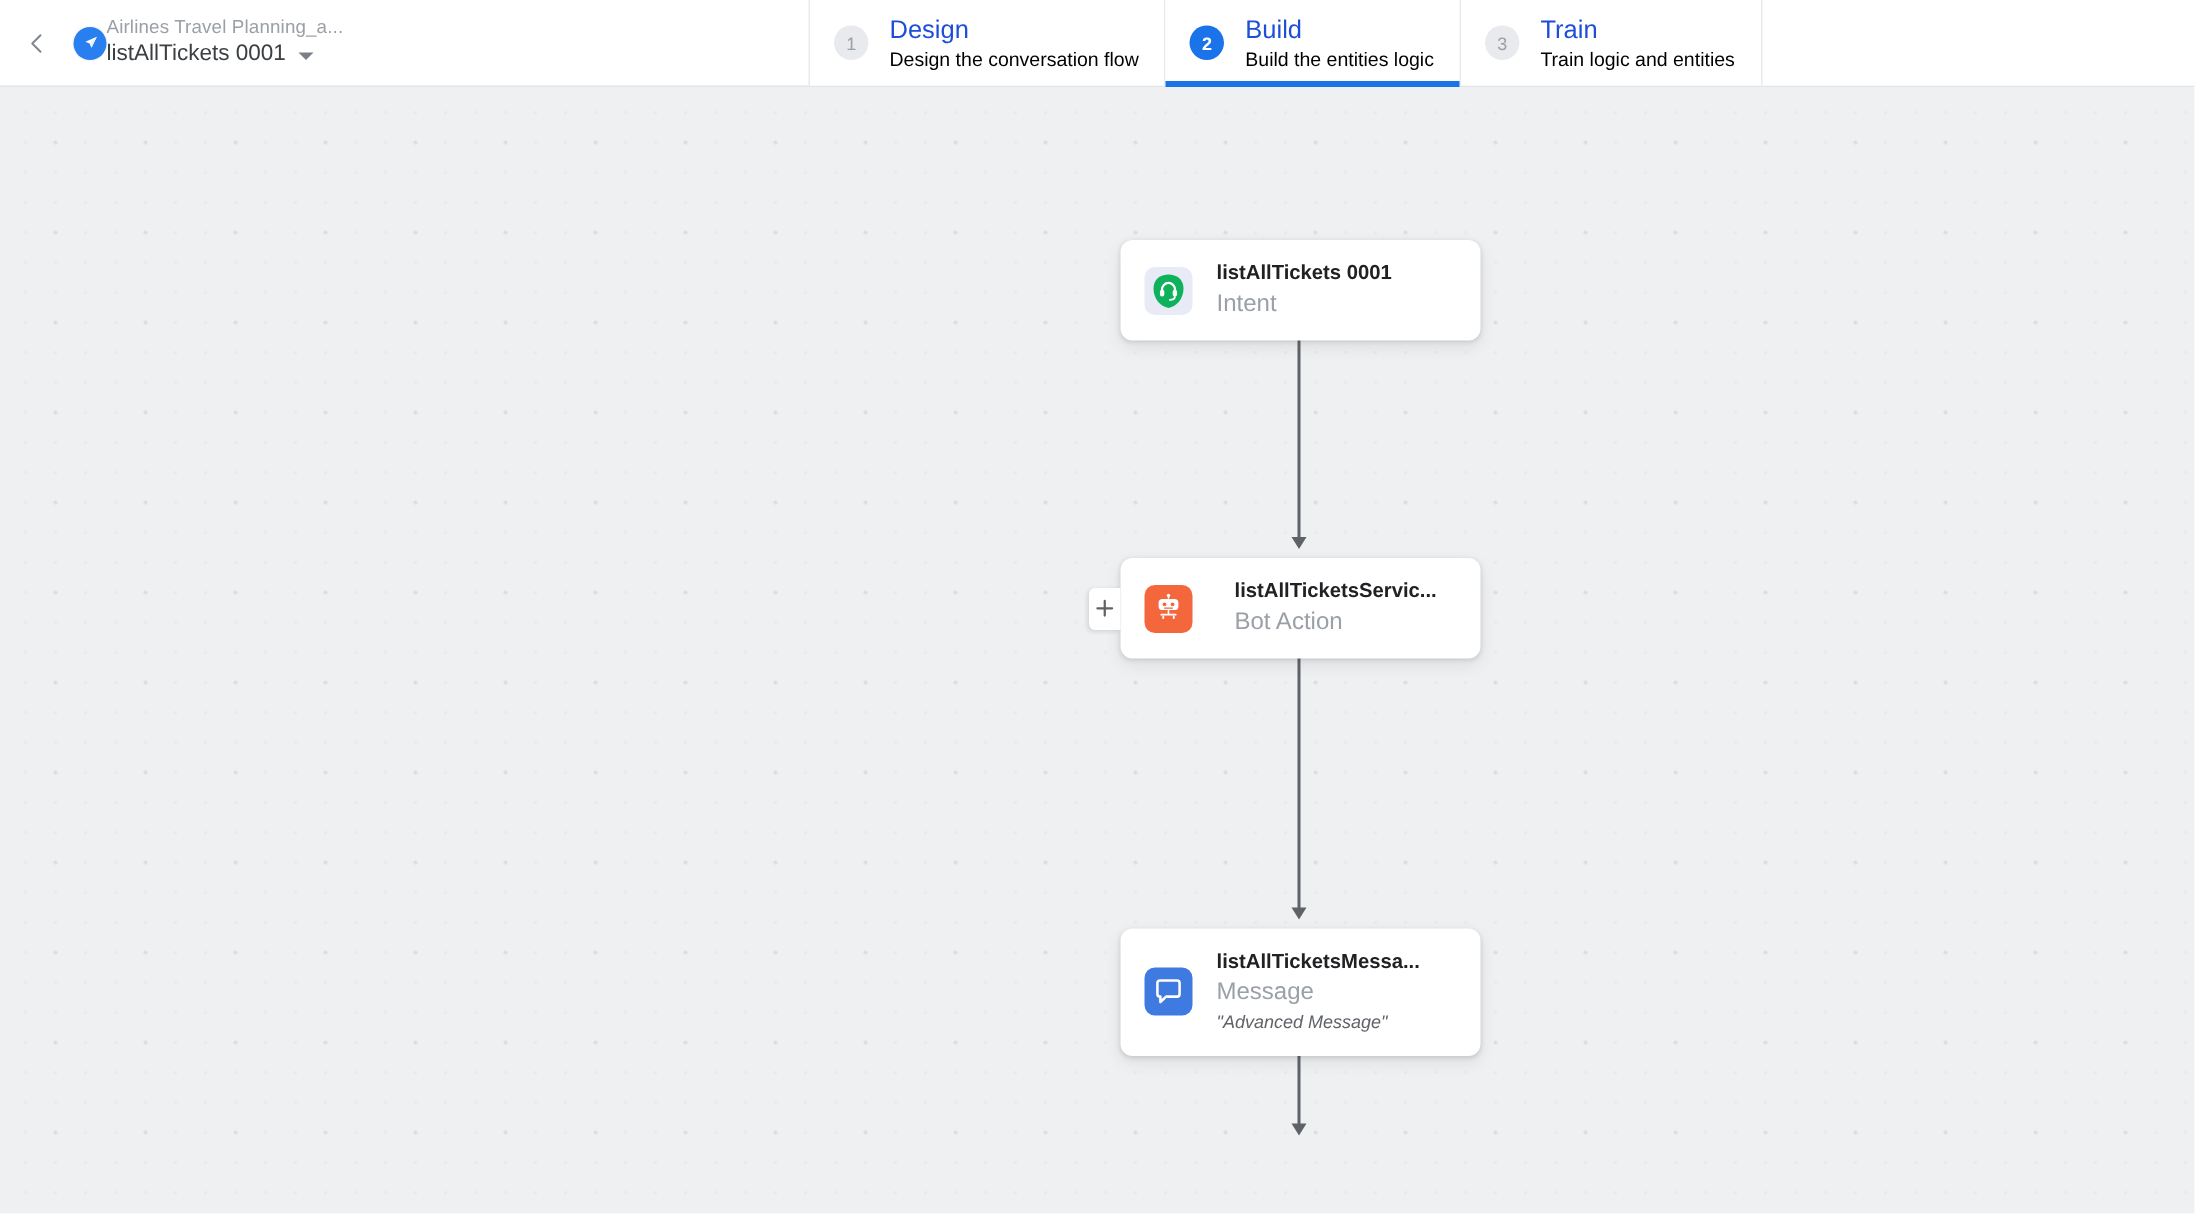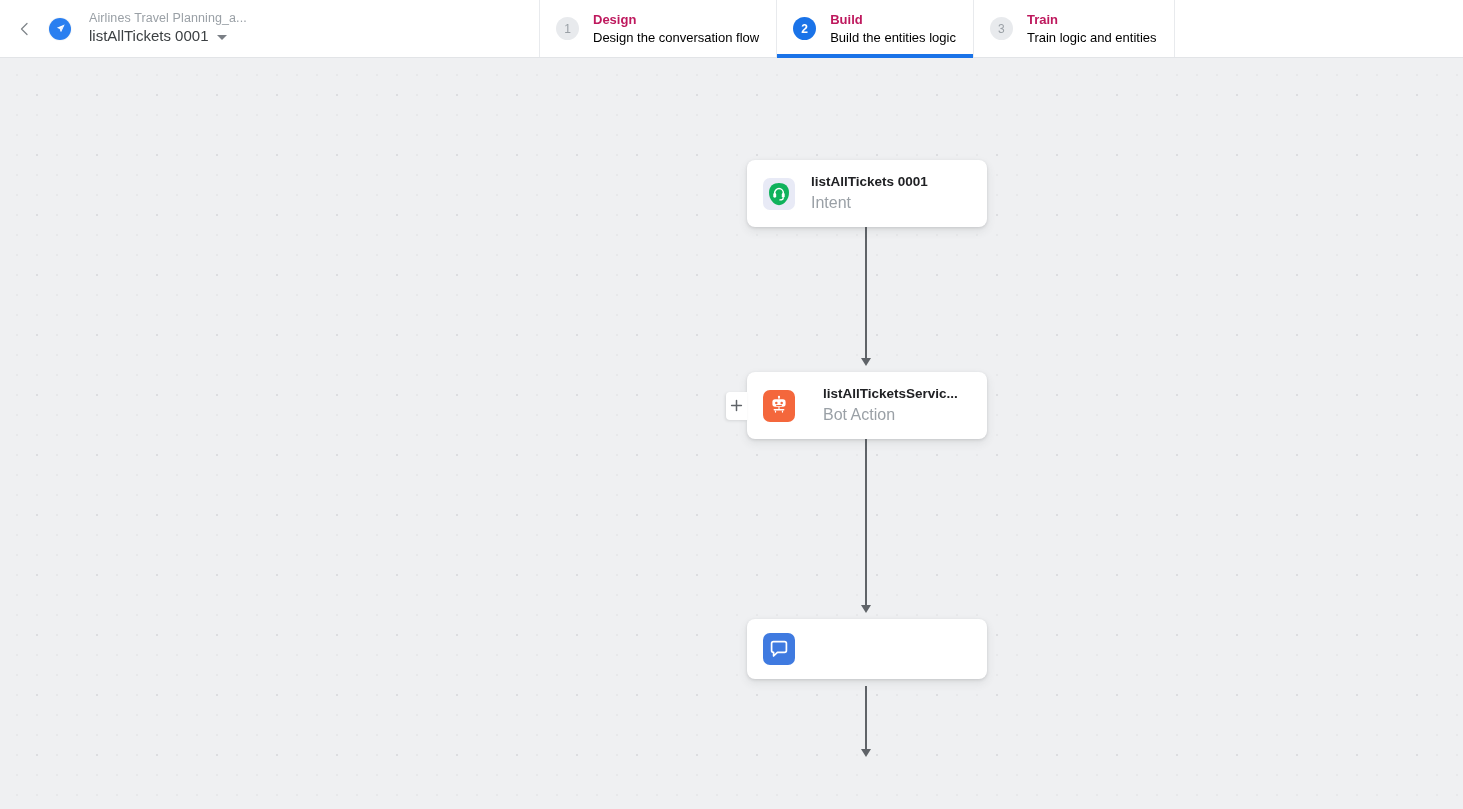--- a/index.html
+++ b/index.html
@@ -54,21 +54,20 @@
     border-radius: 50%;
     background: #2a7ff0;
     margin-left: 11px;
     flex: none;
     display: flex; align-items: center; justify-content: center;
     box-shadow: 0 0 0 1px rgba(0,0,0,0.03);
   }
   .app-logo svg { display: block; }
 
   .title-block {
-    margin-left: 18px;
     display: flex;
     flex-direction: column;
     justify-content: center;
     line-height: 1.1;
   }
   .bot-name {
     font-size: 12.5px;
     color: #9aa0a6;
     letter-spacing: 0.1px;
     white-space: nowrap;
@@ -124,23 +123,23 @@
     font-weight: bold;
   }
   .step-text {
     margin-left: 14px;
     display: flex;
     flex-direction: column;
     justify-content: center;
     line-height: 1.18;
   }
   .step-title {
-    font-size: 13px;
-    font-weight: bold;
-    color: #be185d;
+    font-size: 17px;
+    font-weight: normal;
+    color: #1d4ed8;
     white-space: nowrap;
   }
   .step-sub {
     font-size: 13px;
     color: #000000;
     white-space: nowrap;
     margin-top: 2px;
   }
   .step.active::after {
     content: "";
@@ -383,16 +382,21 @@
         <div class="node-sub">Bot Action</div>
       </div>
     </div>
 
     <div class="node" id="node-message">
       <div class="node-icon icon-message">
         <svg width="20" height="20" viewBox="0 0 20 20">
           <path d="M2.6 4.4 C2.6 3.4 3.4 2.6 4.4 2.6 H15.6 C16.6 2.6 17.4 3.4 17.4 4.4 V11.6 C17.4 12.6 16.6 13.4 15.6 13.4 H8.4 L4.6 17.0 V13.4 H4.4 C3.4 13.4 2.6 12.6 2.6 11.6 Z" fill="none" stroke="#ffffff" stroke-width="1.7" stroke-linejoin="round"></path>
         </svg>
       </div>
+      <div class="node-body">
+        <div class="node-title">listAllTicketsMessa...</div>
+        <div class="node-sub">Message</div>
+        <div class="node-extra">"Advanced Message"</div>
+      </div>
     </div>
 
   </div>
 </div>
 
 </body></html>

